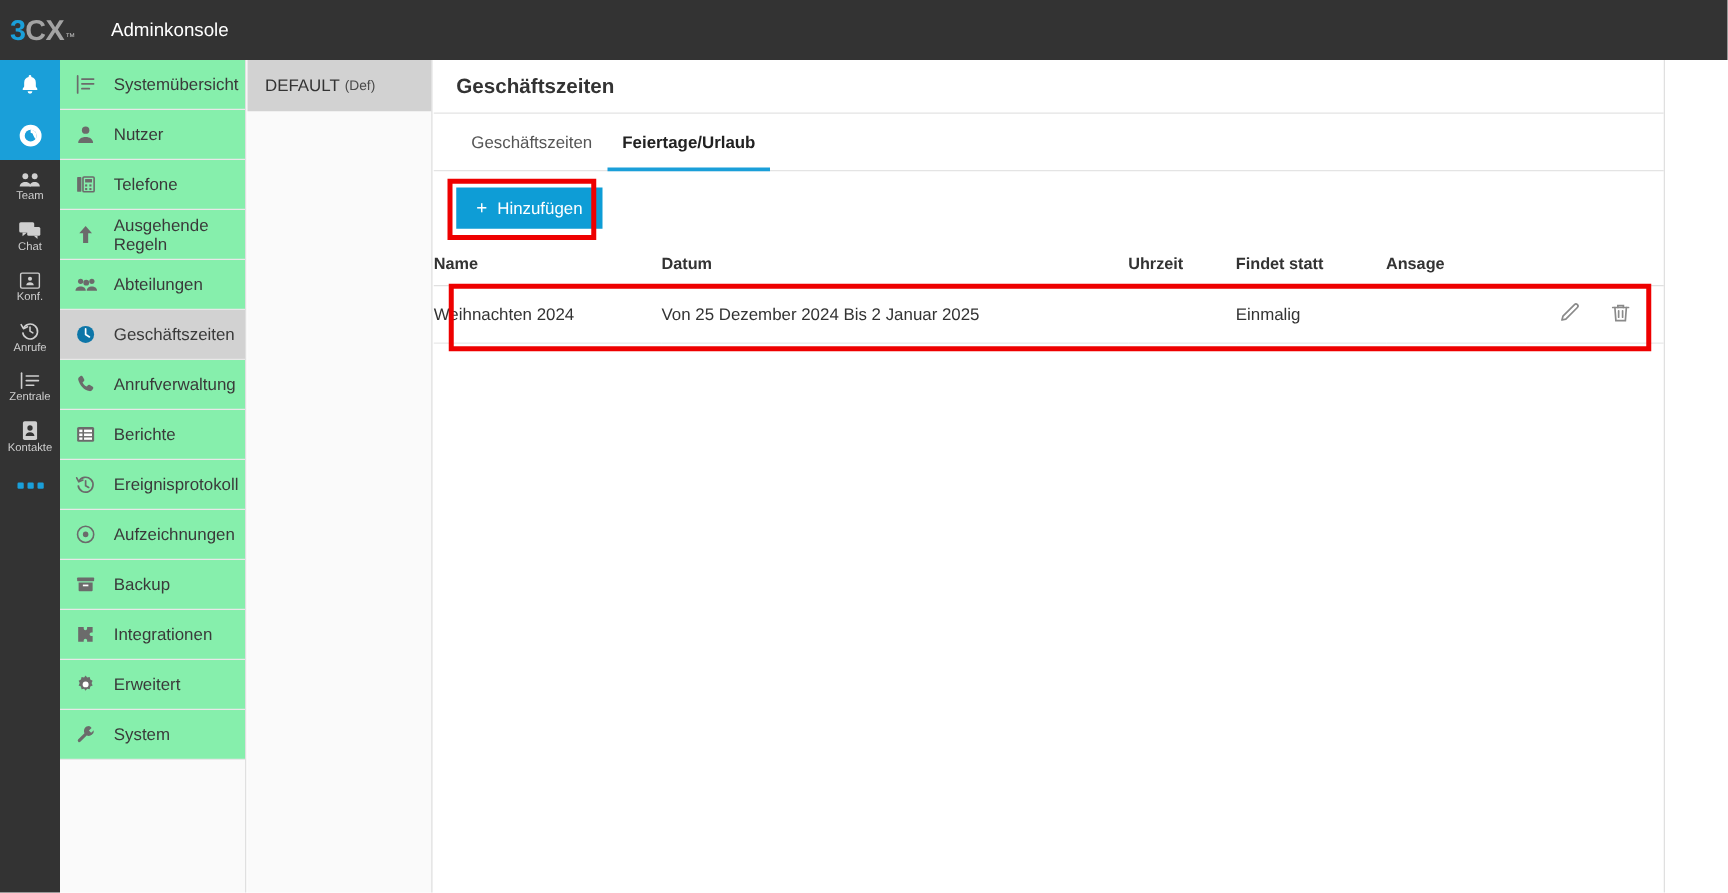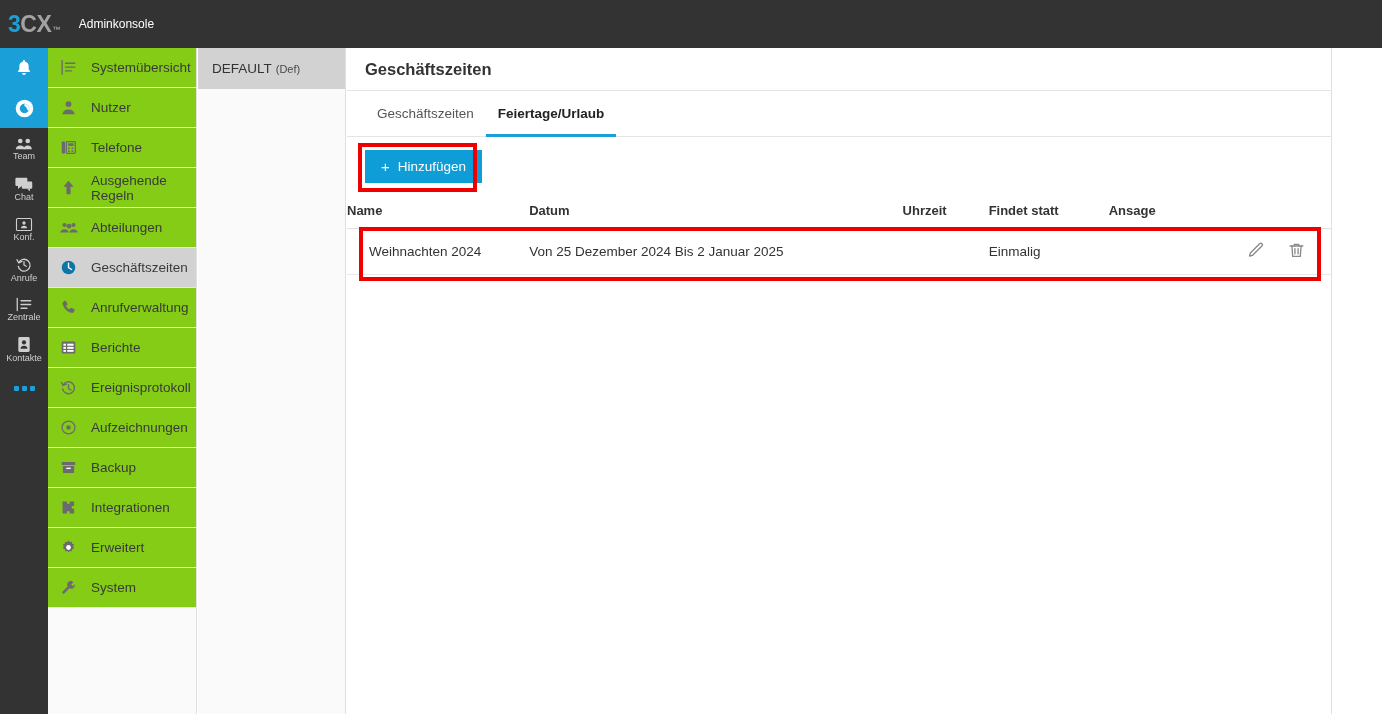--- a/index.html
+++ b/index.html
@@ -21,22 +21,22 @@
   .logo {
     margin-left: 8px;
     display: flex; align-items: flex-end;
     font-size: 23px; font-weight: bold; letter-spacing: -0.5px;
     line-height: 1;
   }
   .logo .l3 { color: #1a9fd9; }
   .logo .lcx { color: #a3a3a3; }
   .logo .ltm { color: #bbbbbb; font-size: 8px; font-weight: normal; margin-left: 1px; margin-bottom: 2px;}
   .app-title {
-    margin-left: 19px;
-    color: #ffffff; font-size: 12px; font-weight: normal;
+    margin-left: 29px;
+    color: #ffffff; font-size: 15px; font-weight: normal;
   }
 
   
   .rail {
     position: absolute; left: 0; top: 48px;
     width: 48px; height: 666px;
     background: #333333;
   }
   .rail-item {
     width: 48px;
@@ -58,21 +58,21 @@
   .menu {
     position: absolute; left: 48px; top: 48px;
     width: 149px; height: 666px;
     background: #fafafa;
     border-right: 1px solid #e0e0e0;
     overflow: hidden;
   }
   .menu-item {
     height: 40px;
     border-bottom: 1px solid #e8e8e8;
-    background: #84cc16;
+    background: #86efac;
     display: flex; align-items: center;
     padding-left: 12px;
     color: #3a3a3a;
     font-size: 13.5px;
     cursor: pointer;
     position: relative;
   }
   .menu-item.two-line { line-height: 15px; }
   .menu-item.selected { background: #d2d2d2; }
   .menu-ico {
@@ -156,21 +156,21 @@
     font-size: 13px; font-weight: bold; color: #333333;
     padding: 4px 0 10px 0;
     border-bottom: 1px solid #e0e0e0;
   }
   .table tbody td {
     font-size: 13.5px; color: #333333;
     height: 46px;
     border-bottom: 1px solid #e9e9e9;
     vertical-align: middle;
   }
-  .col-name { padding-left: 22px; width: 182px; }
+  .col-name { width: 182px; }
   .col-date { width: 373px; margin-top: 40px; }
   .col-time { width: 86px; }
   .col-occ  { width: 120px; }
   .col-ann  { width: 112px; }
   .col-act  { width: 110px; text-align: right; padding-right: 25px; }
   .row-actions { display: inline-flex; align-items: center; gap: 22px; color: #8a8a8a; }
   .act-btn { cursor: pointer; display: inline-flex; }
 
   
   .annot {

